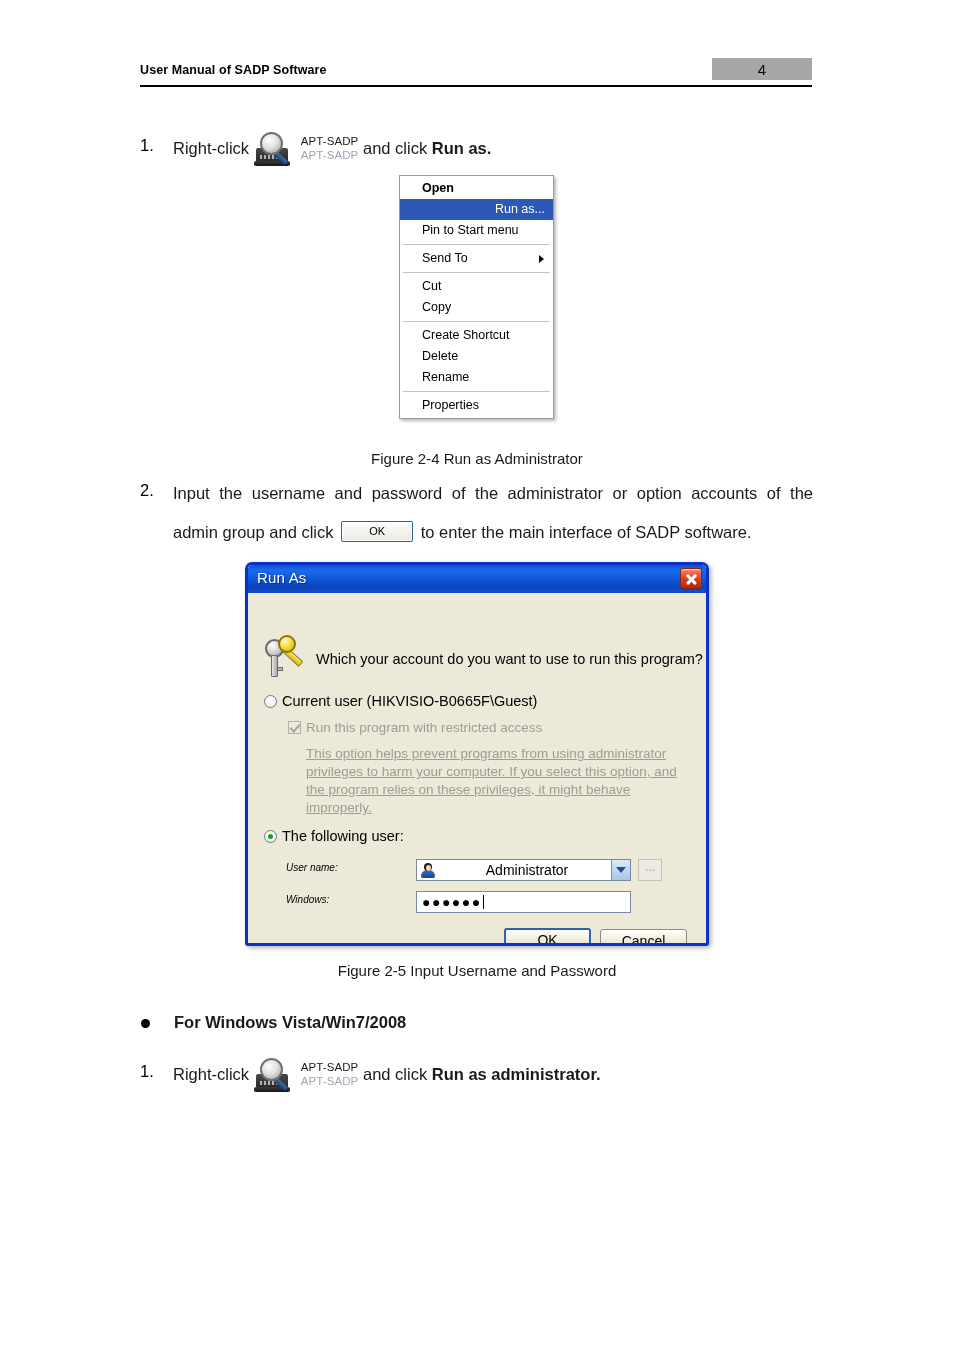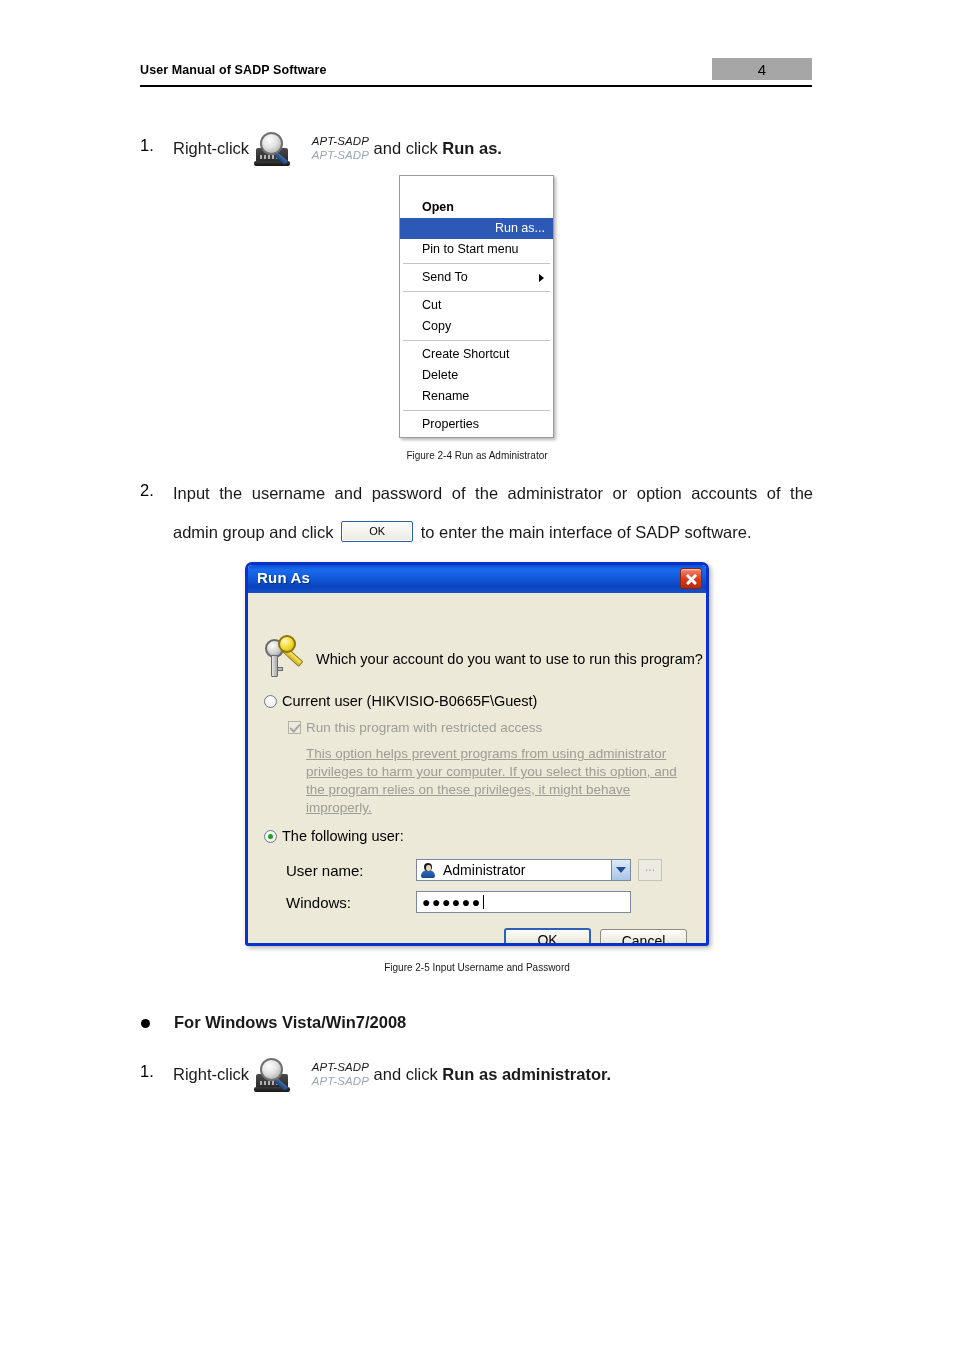--- a/index.html
+++ b/index.html
@@ -101,24 +101,23 @@
     left: 6px; top: 1px;
     width: 23px; height: 23px;
     border-radius: 50%;
     background: radial-gradient(circle at 38% 32%, #fdfdfd 0%, #e2e2e2 45%, #b8b8b8 75%, #8d8d8d 100%);
     border: 2.5px solid #6f6f6f;
   }
   .apt-label-group {
     display: inline-block;
     vertical-align: middle;
     line-height: 1.15;
-    margin-left: 16px;
+    margin-left: 5px;
     position: relative;
     top: -1px;
-    font-style: italic;
   }
   .apt-label-top {
     display: block;
     font-size: 11.5px;
     color: #1a1a1a;
     letter-spacing: .1px;
   }
   .apt-label-bot {
     display: block;
     font-size: 11.5px;
@@ -142,21 +141,21 @@
     margin: 0 3px;
     position: relative;
     top: -2px;
   }
 
   
   .figure-caption {
     position: absolute;
     width: 954px;
     text-align: center;
-    font-size: 10px;
+    font-size: 15px;
     color: #1a1a1a;
   }
 
   
   .ctx-menu {
     position: absolute;
     left: 399px; top: 175px;
     width: 155px;
     background: #ffffff;
     border: 1px solid #9a9a9a;
@@ -166,21 +165,21 @@
     color: #000;
   }
   .ctx-item {
     height: 21px;
     line-height: 21px;
     padding-left: 22px;
     padding-right: 8px;
     white-space: nowrap;
     position: relative;
   }
-  .ctx-item.bold { font-weight: bold; margin-top: 19px; }
+  .ctx-item.bold { font-weight: bold; }
   .ctx-item.selected {
     background: #2b59b5;
     color: #ffffff;
     text-align: right;
   }
   .ctx-sep {
     height: 1px;
     margin: 3px 3px 3px 3px;
     border-top: 1px solid #c4c4c4;
   }
@@ -209,21 +208,21 @@
     height: 28px;
     background: linear-gradient(to bottom, #0b4fd4 0%, #1a6bec 18%, #0f56d8 52%, #0b43bb 78%, #1351cc 100%);
     position: relative;
     border-radius: 4px 4px 0 0;
   }
   .titlebar-text {
     position: absolute;
     left: 9px; top: 4px;
     color: #ffffff;
     font-size: 15px;
-    font-weight: bold;
+    font-weight: normal;
     text-shadow: 1px 1px 1px rgba(0,0,0,.45);
     letter-spacing: .2px;
   }
   .close-btn {
     position: absolute;
     right: 4px; top: 3px;
     width: 22px; height: 21px;
     background: linear-gradient(#f08a6e, #d63a17 55%, #b42a0d);
     border: 1px solid #8d2208;
     border-radius: 3px;
@@ -351,32 +350,34 @@
     left: 58px; top: 152px;
     width: 372px;
     font-size: 13.5px;
     line-height: 18px;
     color: #9d9d95;
     text-decoration: underline;
   }
 
   .field-label {
     position: absolute;
-    font-size: 15px;
-    color: #000;
+    font-size: 10px;
+    color: #000;
+    font-style: italic;
   }
 
   .user-combo {
     position: absolute;
     left: 168px; top: 266px;
     width: 215px; height: 22px;
     background: #ffffff;
     border: 1.5px solid #7a8a9e;
     display: flex;
     align-items: center;
+    text-align: center;
   }
   .user-avatar {
     width: 16px; height: 15px;
     margin-left: 3px;
     position: relative;
     flex: 0 0 auto;
   }
   .user-avatar .head {
     position: absolute;
     left: 4px; top: 0px;

